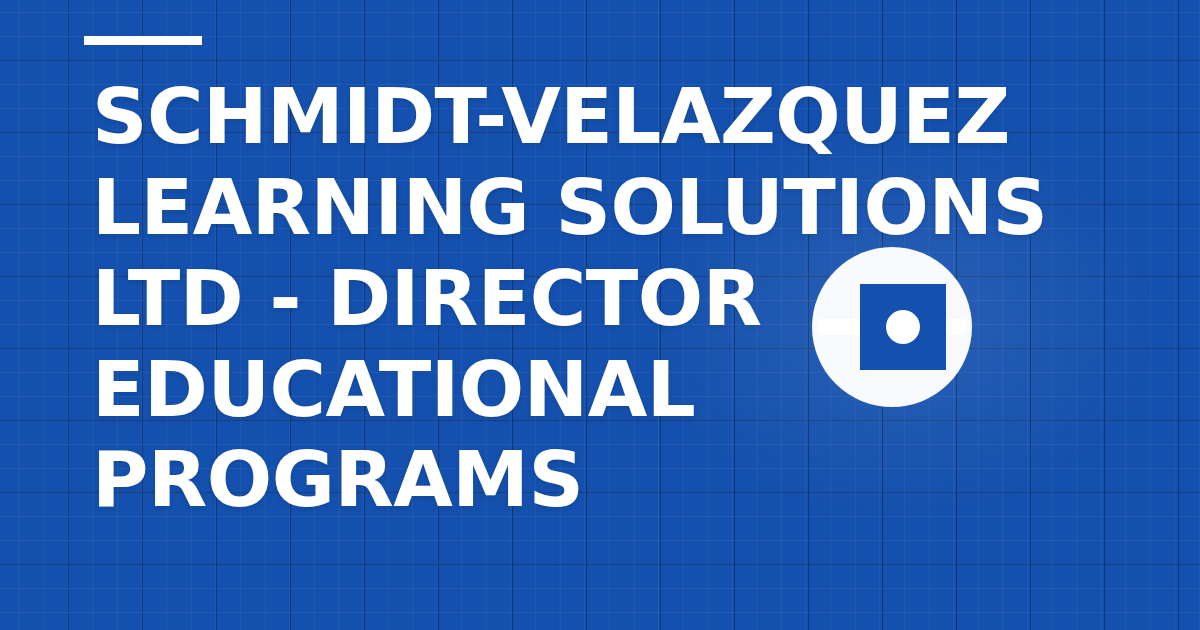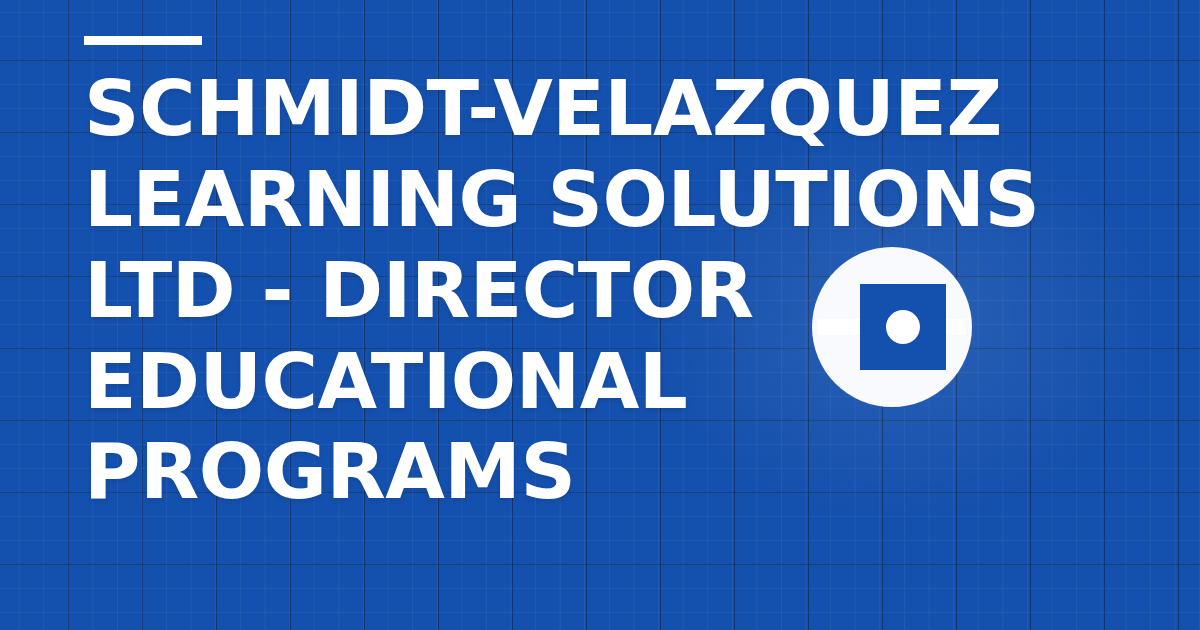--- a/index.html
+++ b/index.html
@@ -63,21 +63,21 @@
     height: 9px;
     background: #ffffff;
   }
 
   
   .headline {
     position: absolute;
     left: 84px;
     top: 64px;
     width: 1030px;
-    margin: 0;
+    margin: 8px;
     color: #ffffff;
     font-family: "DejaVu Sans", sans-serif;
     font-weight: bold;
     font-size: 77px;
     line-height: 1.18;
     letter-spacing: -0.5px;
     text-transform: uppercase;
     white-space: pre-line;
     text-shadow: 0 2px 5px rgba(0,0,0,0.10);
   }

